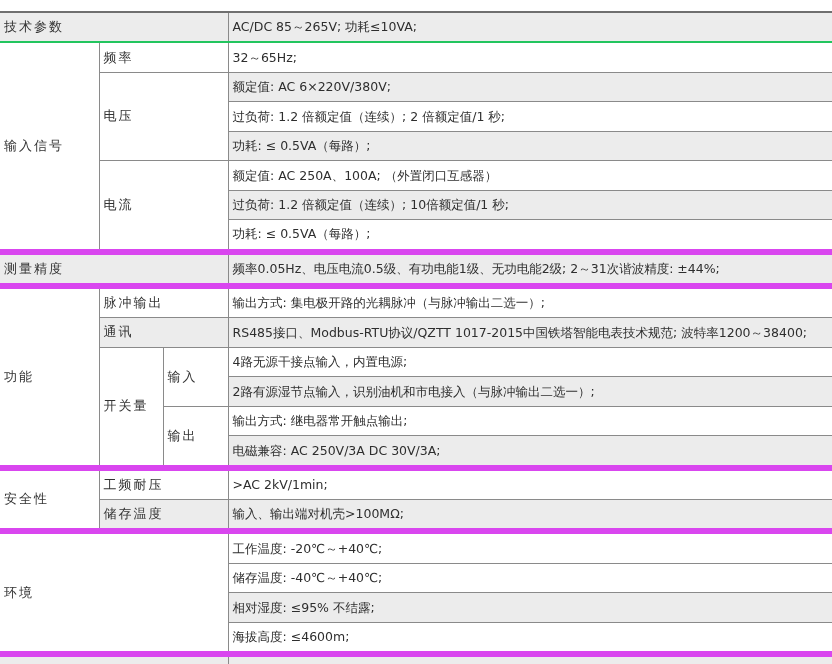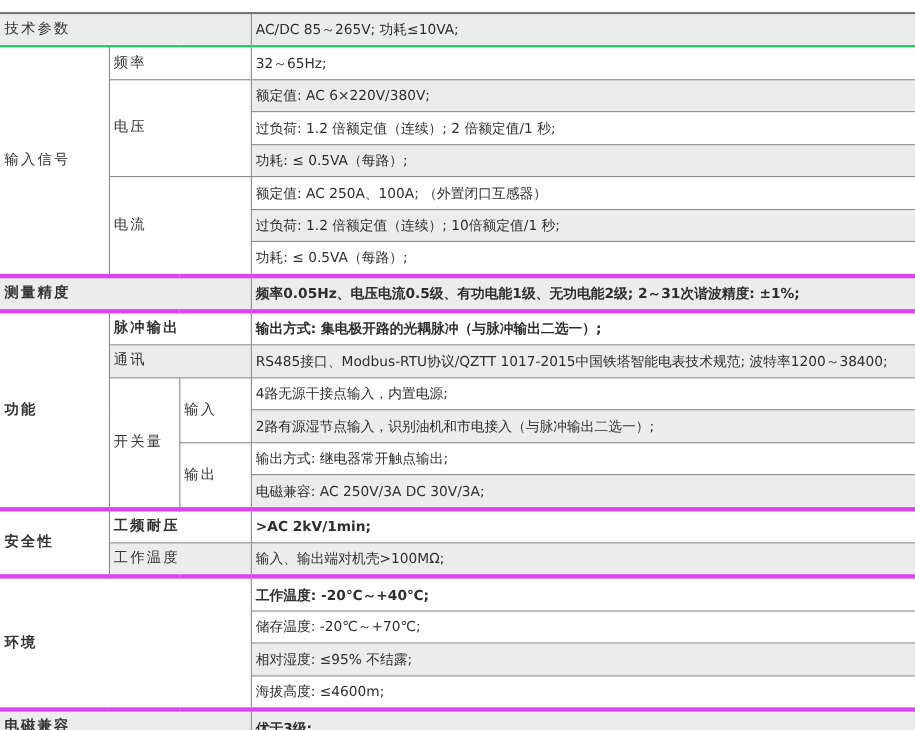--- a/index.html
+++ b/index.html
@@ -5,21 +5,21 @@
   html,body{margin:0;padding:0;background:#ffffff;}
   body{width:832px;height:664px;overflow:hidden;
        font-family:"DejaVu Sans","Liberation Sans",sans-serif;color:#2e2e2e;}
   .wrap{width:832px;margin-top:11px;border-top:2px solid #6f6f6f;border-bottom:3px solid #4e4e4e;}
   table.spec{width:832px;border-collapse:collapse;table-layout:fixed;border-style:hidden;}
   td{border:1px solid #8a8a8a;height:28.45px;padding:0 4px;text-align:left;
      vertical-align:middle;font-size:12.5px;line-height:1.25;white-space:nowrap;
      overflow:hidden;background:#ffffff;}
   td.lbl{font-size:13px;letter-spacing:2px;color:#333333;}
   td.g{background:#ececec;}
-  tr.sec td, td.sec{border-top:4px solid #d946ef;font-weight:bold;}
+  tr.sec td, td.sec{border-top:6px solid #d946ef;}
   td.ah{border-top:2px solid #22c55e;}
 </style>
 </head>
 <body>
 
 <div class="wrap">
 <table class="spec">
   <colgroup>
     <col style="width:99px">
         <col style="width:64px">
@@ -51,21 +51,21 @@
       <td>额定值: AC 250A、100A; （外置闭口互感器）</td>
     </tr>
     <tr>
       <td class="g">过负荷: 1.2 倍额定值（连续）; 10倍额定值/1 秒;</td>
     </tr>
     <tr>
       <td>功耗: ≤ 0.5VA（每路）;</td>
     </tr>
     <tr class="sec">
       <td colspan="3" class="lbl g">测量精度</td>
-      <td class="g">频率0.05Hz、电压电流0.5级、有功电能1级、无功电能2级;  2～31次谐波精度: ±1%;</td>
+      <td class="g">频率0.05Hz、电压电流0.5级、有功电能1级、无功电能2级;  2～31次谐波精度: ±44%;</td>
     </tr>
     <tr class="sec">
       <td rowspan="6" class="lbl">功能</td>
       <td colspan="2" class="lbl">脉冲输出</td>
       <td>输出方式: 集电极开路的光耦脉冲（与脉冲输出二选一）;</td>
     </tr>
     <tr>
       <td colspan="2" class="lbl g">通讯</td>
       <td class="g">RS485接口、Modbus-RTU协议/QZTT 1017-2015中国铁塔智能电表技术规范; 波特率1200～38400;</td>
     </tr>
@@ -83,29 +83,29 @@
     </tr>
     <tr>
       <td class="g">电磁兼容: AC 250V/3A  DC 30V/3A;</td>
     </tr>
     <tr class="sec">
       <td rowspan="2" class="lbl">安全性</td>
       <td colspan="2" class="lbl">工频耐压</td>
       <td>&gt;AC 2kV/1min;</td>
     </tr>
     <tr>
-      <td colspan="2" class="lbl g">工作温度</td>
+      <td colspan="2" class="lbl g">储存温度</td>
       <td class="g">输入、输出端对机壳&gt;100MΩ;</td>
     </tr>
     <tr class="sec">
       <td colspan="3" rowspan="4" class="lbl">环境</td>
       <td>工作温度: -20℃～+40℃;</td>
     </tr>
     <tr>
-      <td>储存温度: -20℃～+70℃;</td>
+      <td>储存温度: -40℃～+40℃;</td>
     </tr>
     <tr>
       <td class="g">相对湿度: ≤95% 不结露;</td>
     </tr>
     <tr>
       <td>海拔高度: ≤4600m;</td>
     </tr>
     <tr class="sec">
       <td colspan="3" class="lbl g">电磁兼容</td>
       <td class="g">优于3级;</td>

